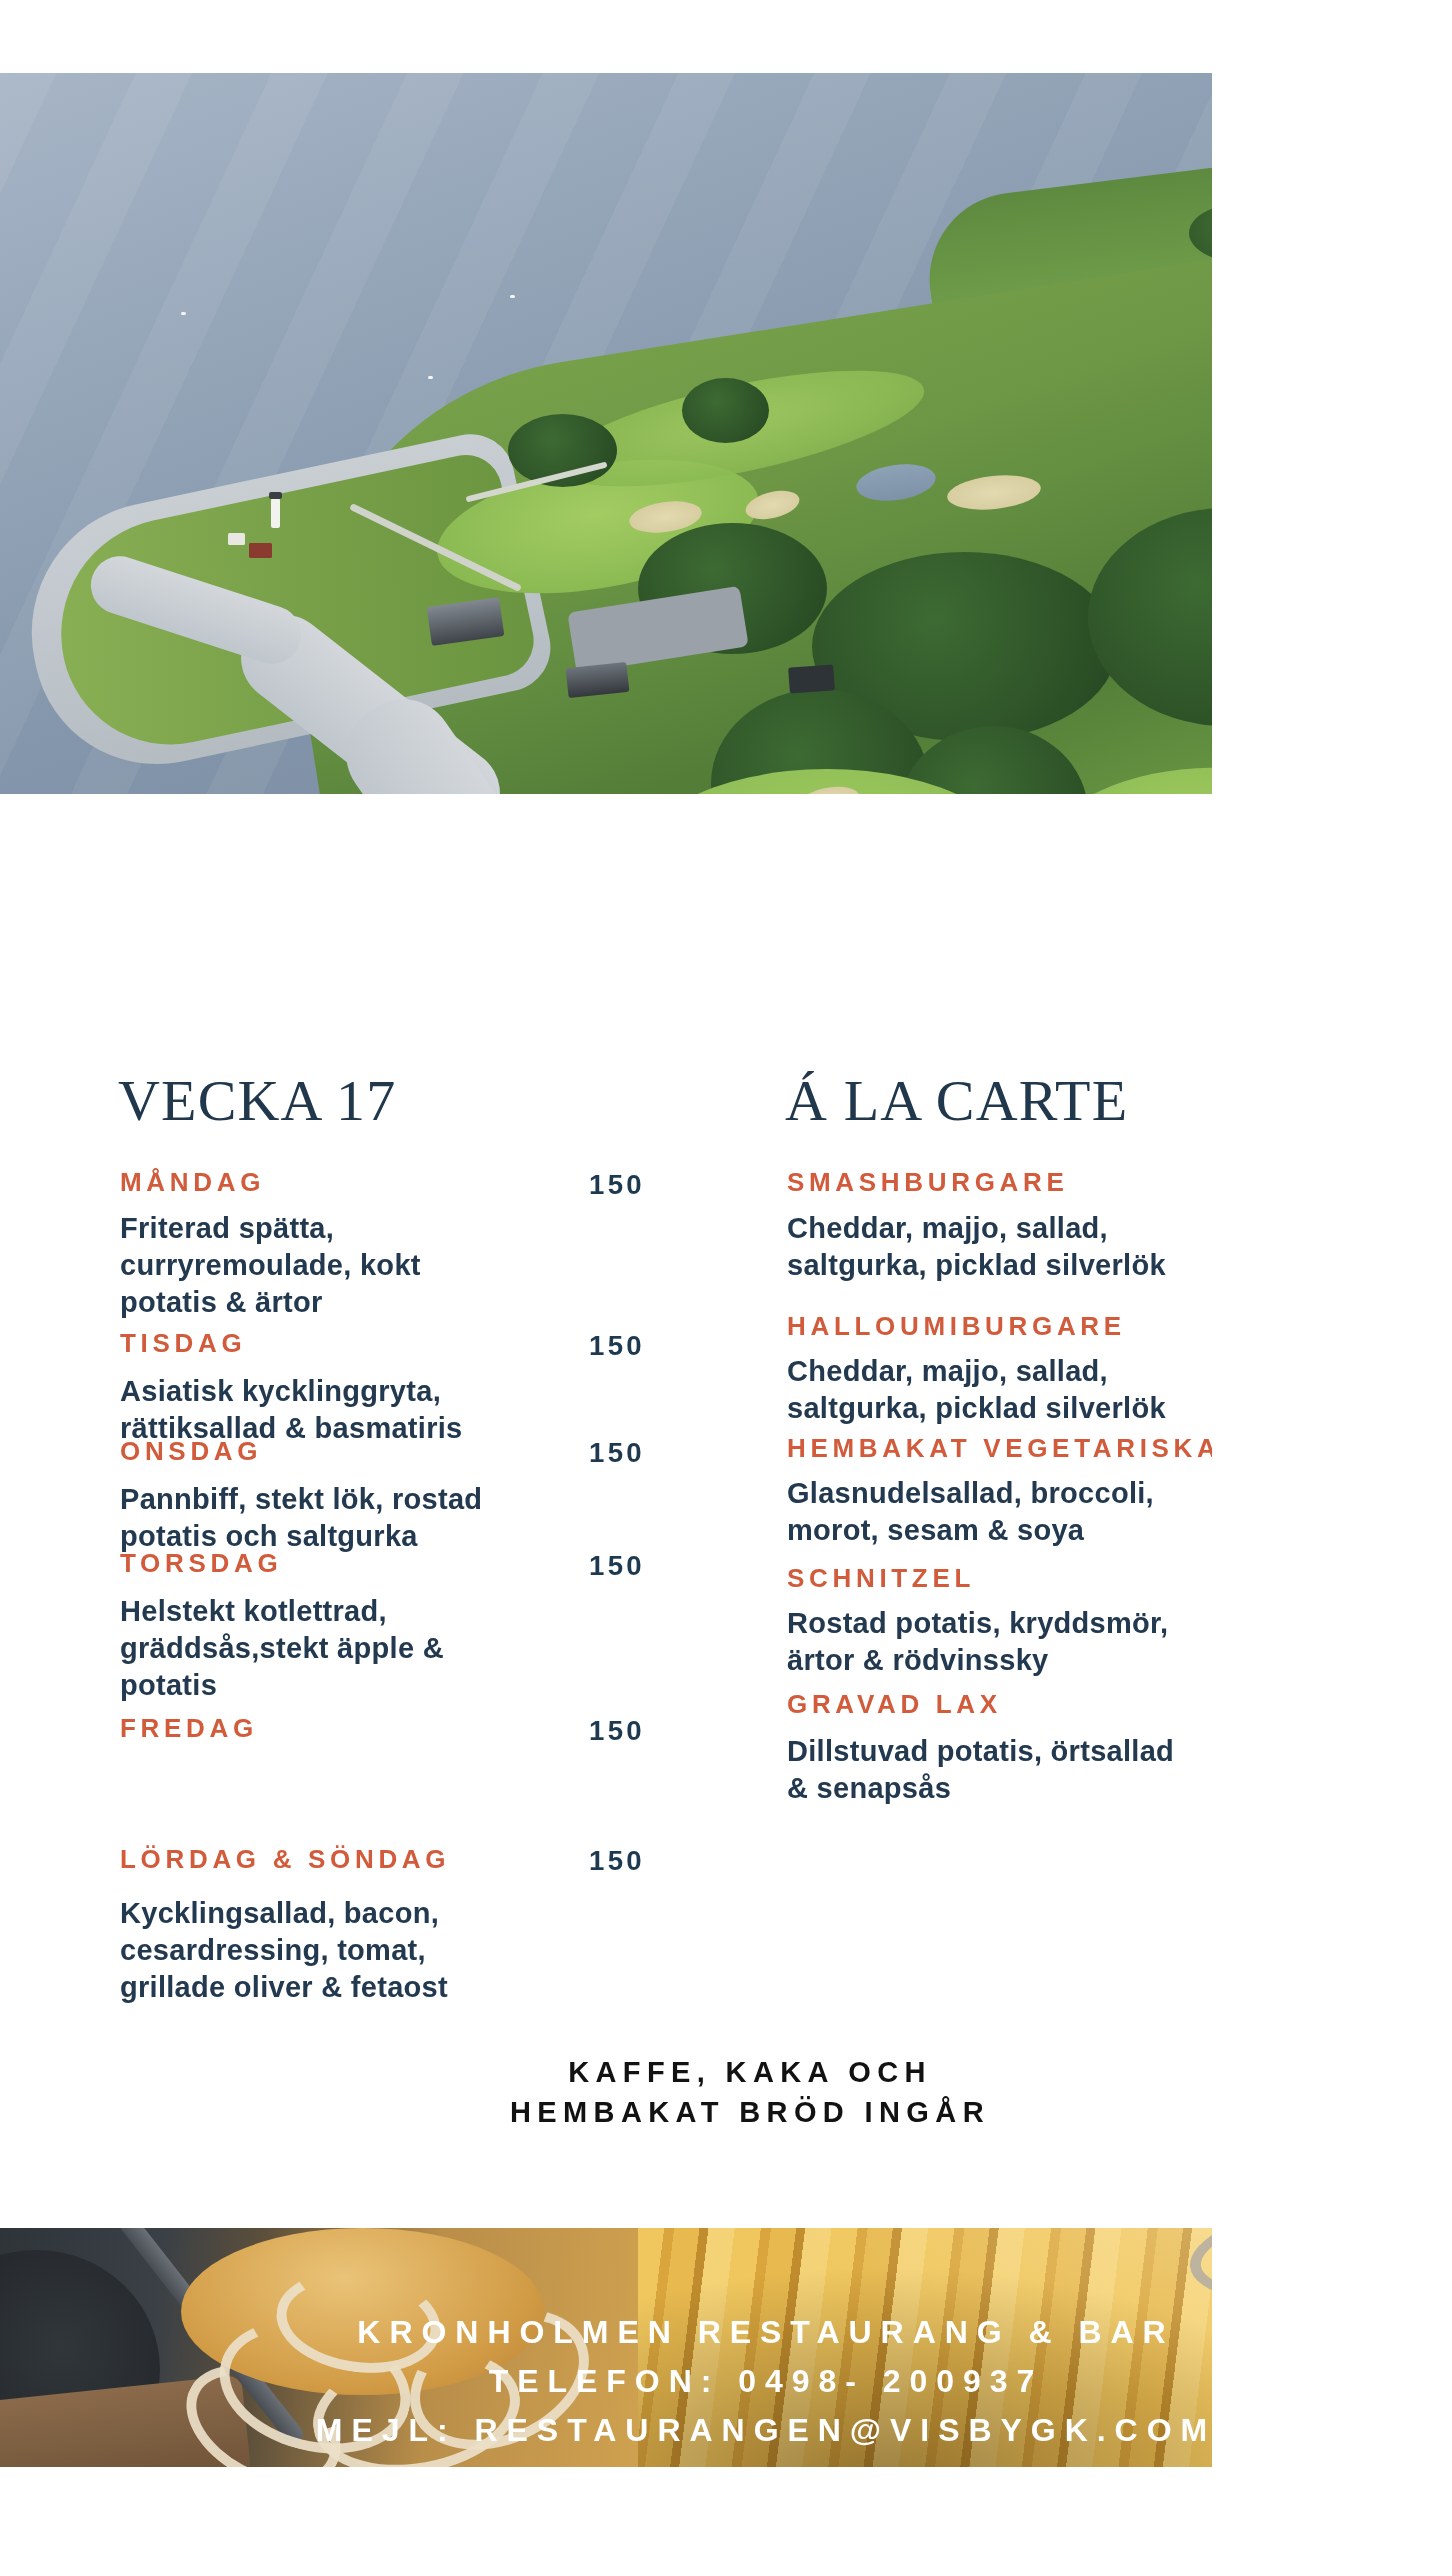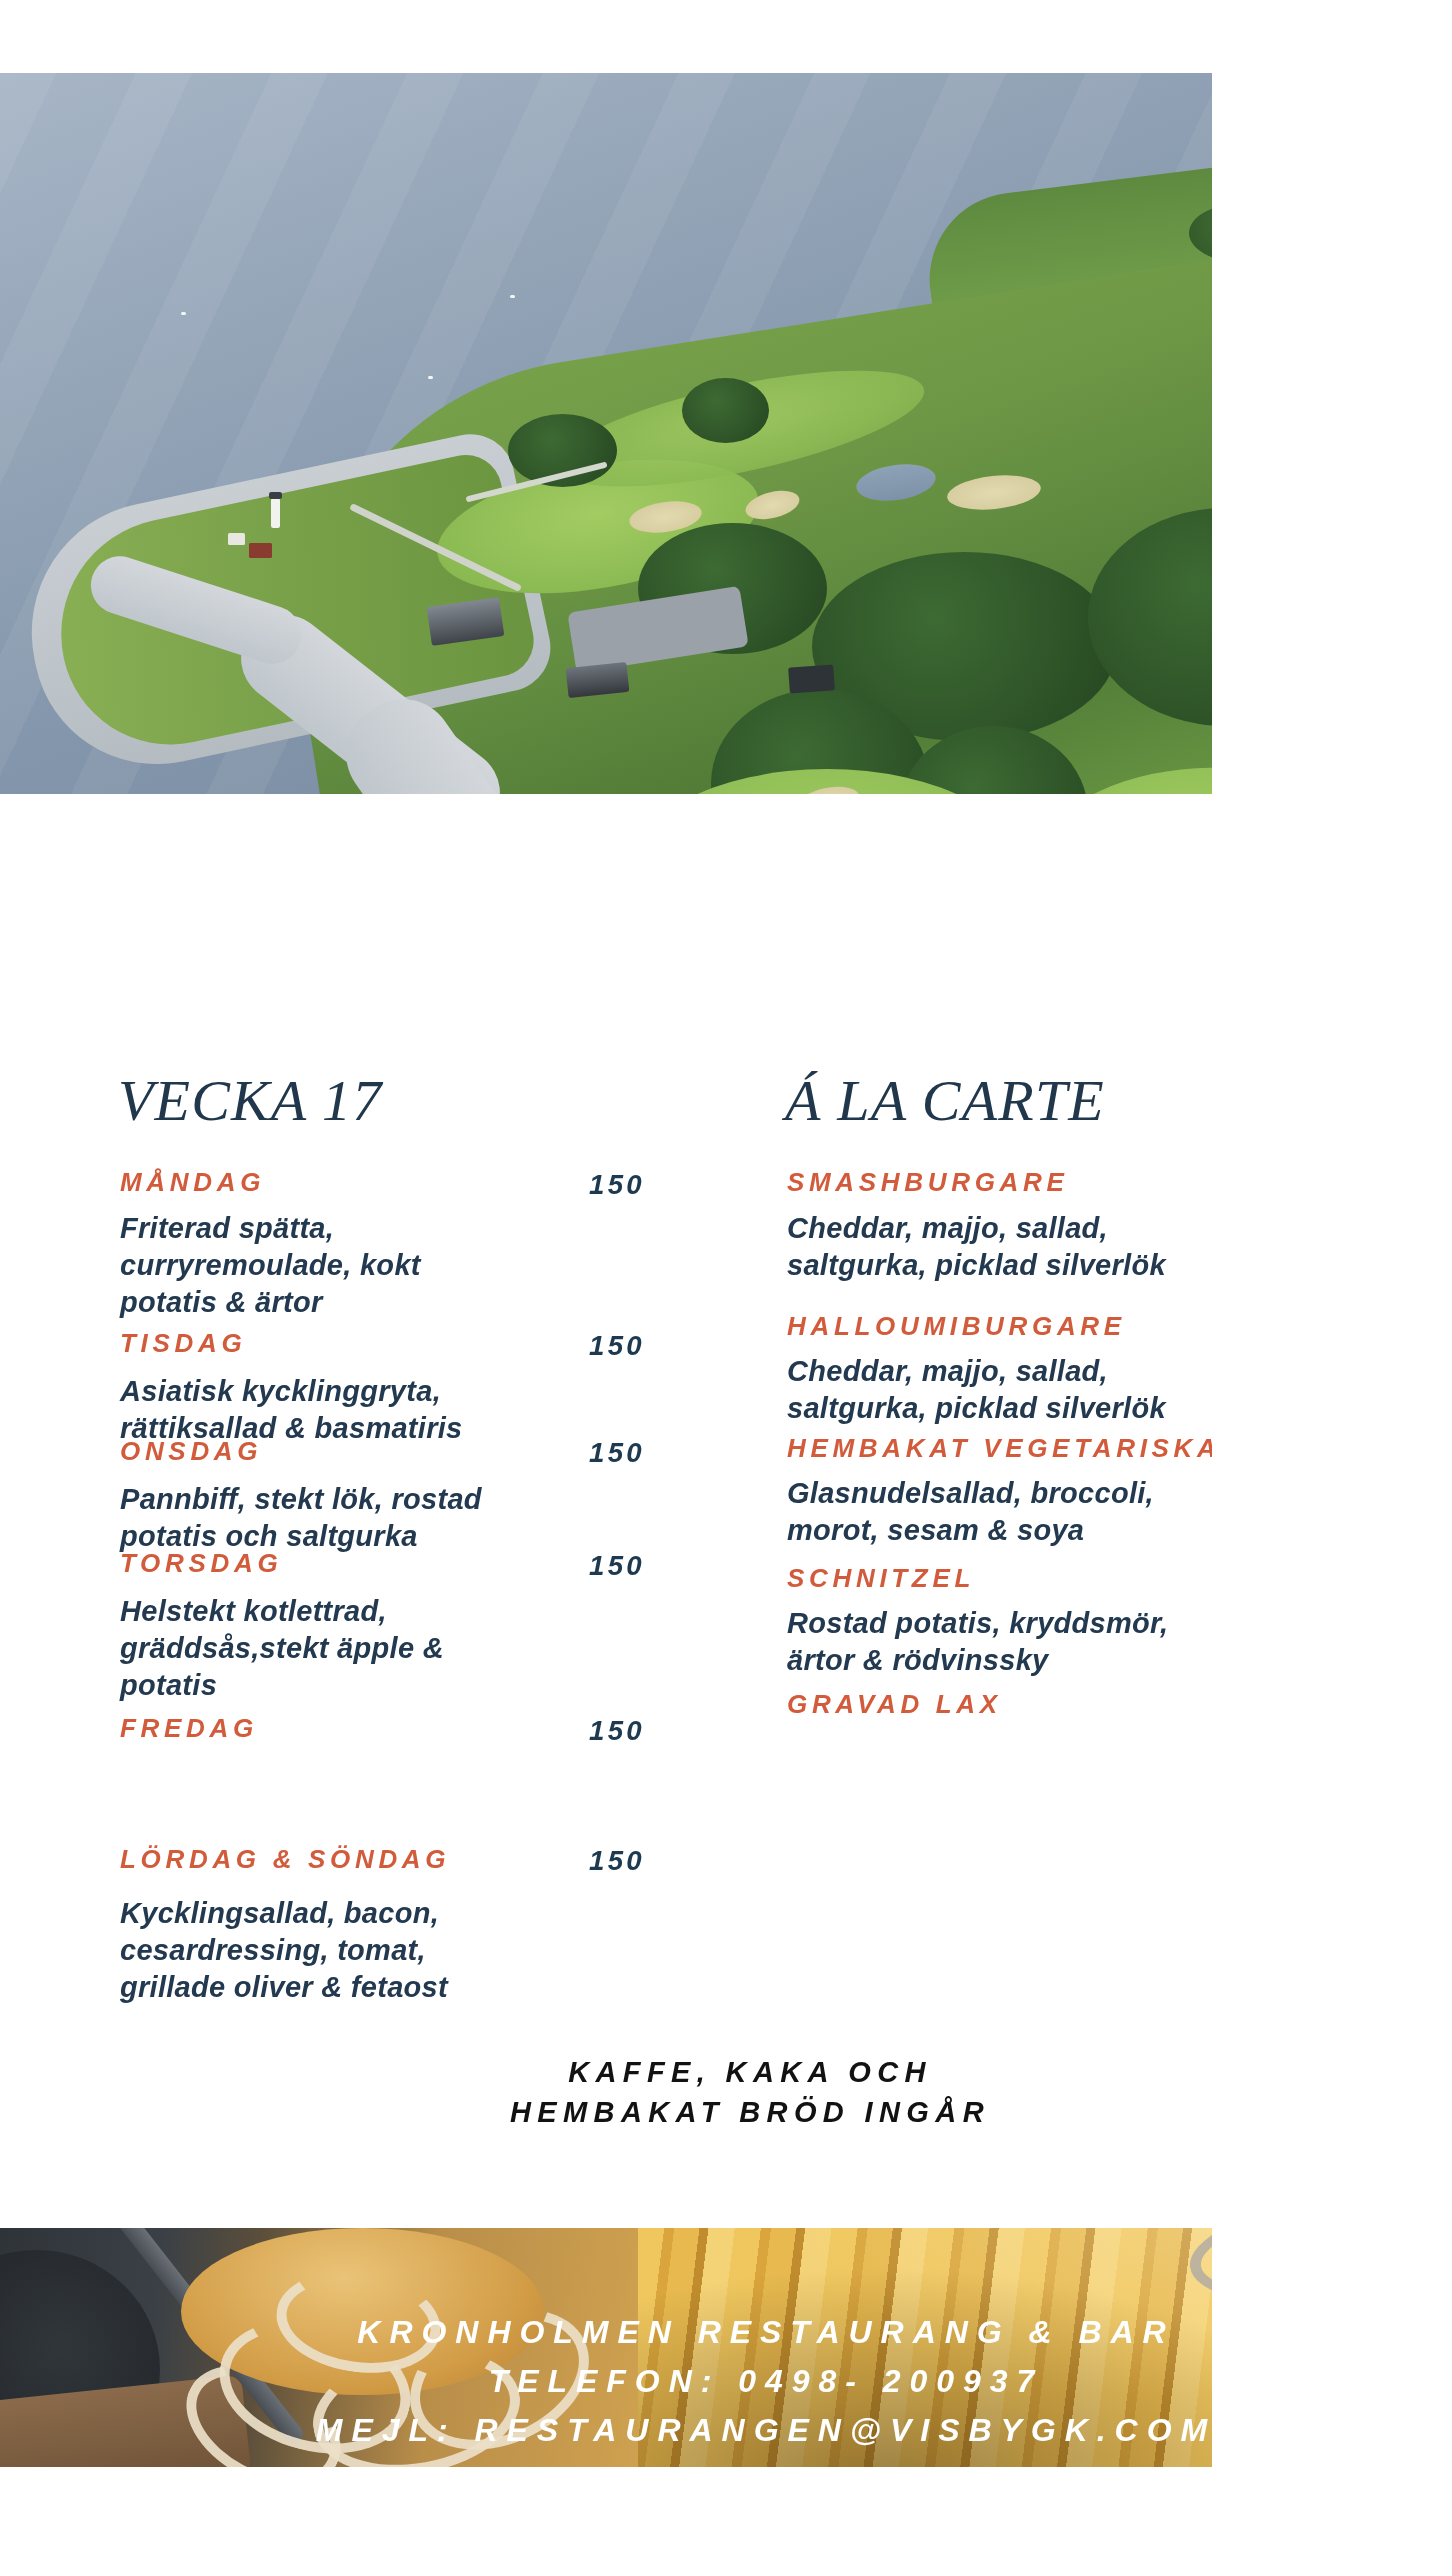--- a/index.html
+++ b/index.html
@@ -1,18 +1,18 @@
 <!DOCTYPE html>
 <html style="font-size:11.6px"><head>
 <meta charset="utf-8">
 <style>
   html,body{margin:0;padding:0;}
   body{background:#ffffff;}
   #page{position:relative;width:1212px;height:2576px;background:#ffffff;overflow:hidden;
-        font-family:"Liberation Sans", sans-serif;font-style:italic;}
+        font-family:"Liberation Sans", sans-serif;}
   
   .photo{position:absolute;left:0;width:1452px;overflow:hidden;}
   #photo-top{top:73px;height:721px;
      background:linear-gradient(160deg,#a7b5c6 0%,#93a4b7 30%,#8496ab 55%,#7b8ca1 80%,#74869b 100%);}
   .sea-streaks{position:absolute;inset:0;
      background:repeating-linear-gradient(115deg,rgba(255,255,255,.10) 0 51px,rgba(255,255,255,0) 51px 123px);
      opacity:.6;}
   .land-far{position:absolute;left:928px;top:93px;width:609px;height:174px;transform:rotate(-7deg);
      border-radius:87px 7.3px 7.3px 65px;
      background:linear-gradient(#5d8a3f,#6f9c49 60%,#86ab55);
@@ -203,20 +203,22 @@
   <div class="abs desc" style="left:787px;top:1459px">Glasnudelsallad, broccoli,
 morot, sesam &amp; soya</div>
 
   <div class="abs day" style="left:787px;top:1565px">SCHNITZEL</div>
   <div class="abs price" style="left:1153px;top:1553px">195</div>
   <div class="abs desc" style="left:787px;top:1589px">Rostad potatis, kryddsmör,
 ärtor &amp; rödvinssky</div>
 
   <div class="abs day" style="left:787px;top:1691px">GRAVAD LAX</div>
   <div class="abs price" style="left:1153px;top:1695px">185</div>
+  <div class="abs desc" style="left:787px;top:1717px">Dillstuvad potatis, örtsallad
+&amp; senapsås</div>
 
   <div class="abs note" style="left:24px;top:2052px">KAFFE, KAKA OCH
 HEMBAKAT BRÖD INGÅR</div>
 
   <div id="photo-bottom" class="photo">
     <div class="bowl"></div>
     <div class="pan-edge"></div>
     <div class="wood"></div>
     <div class="fries"></div>
     <div class="fries-shade"></div>

